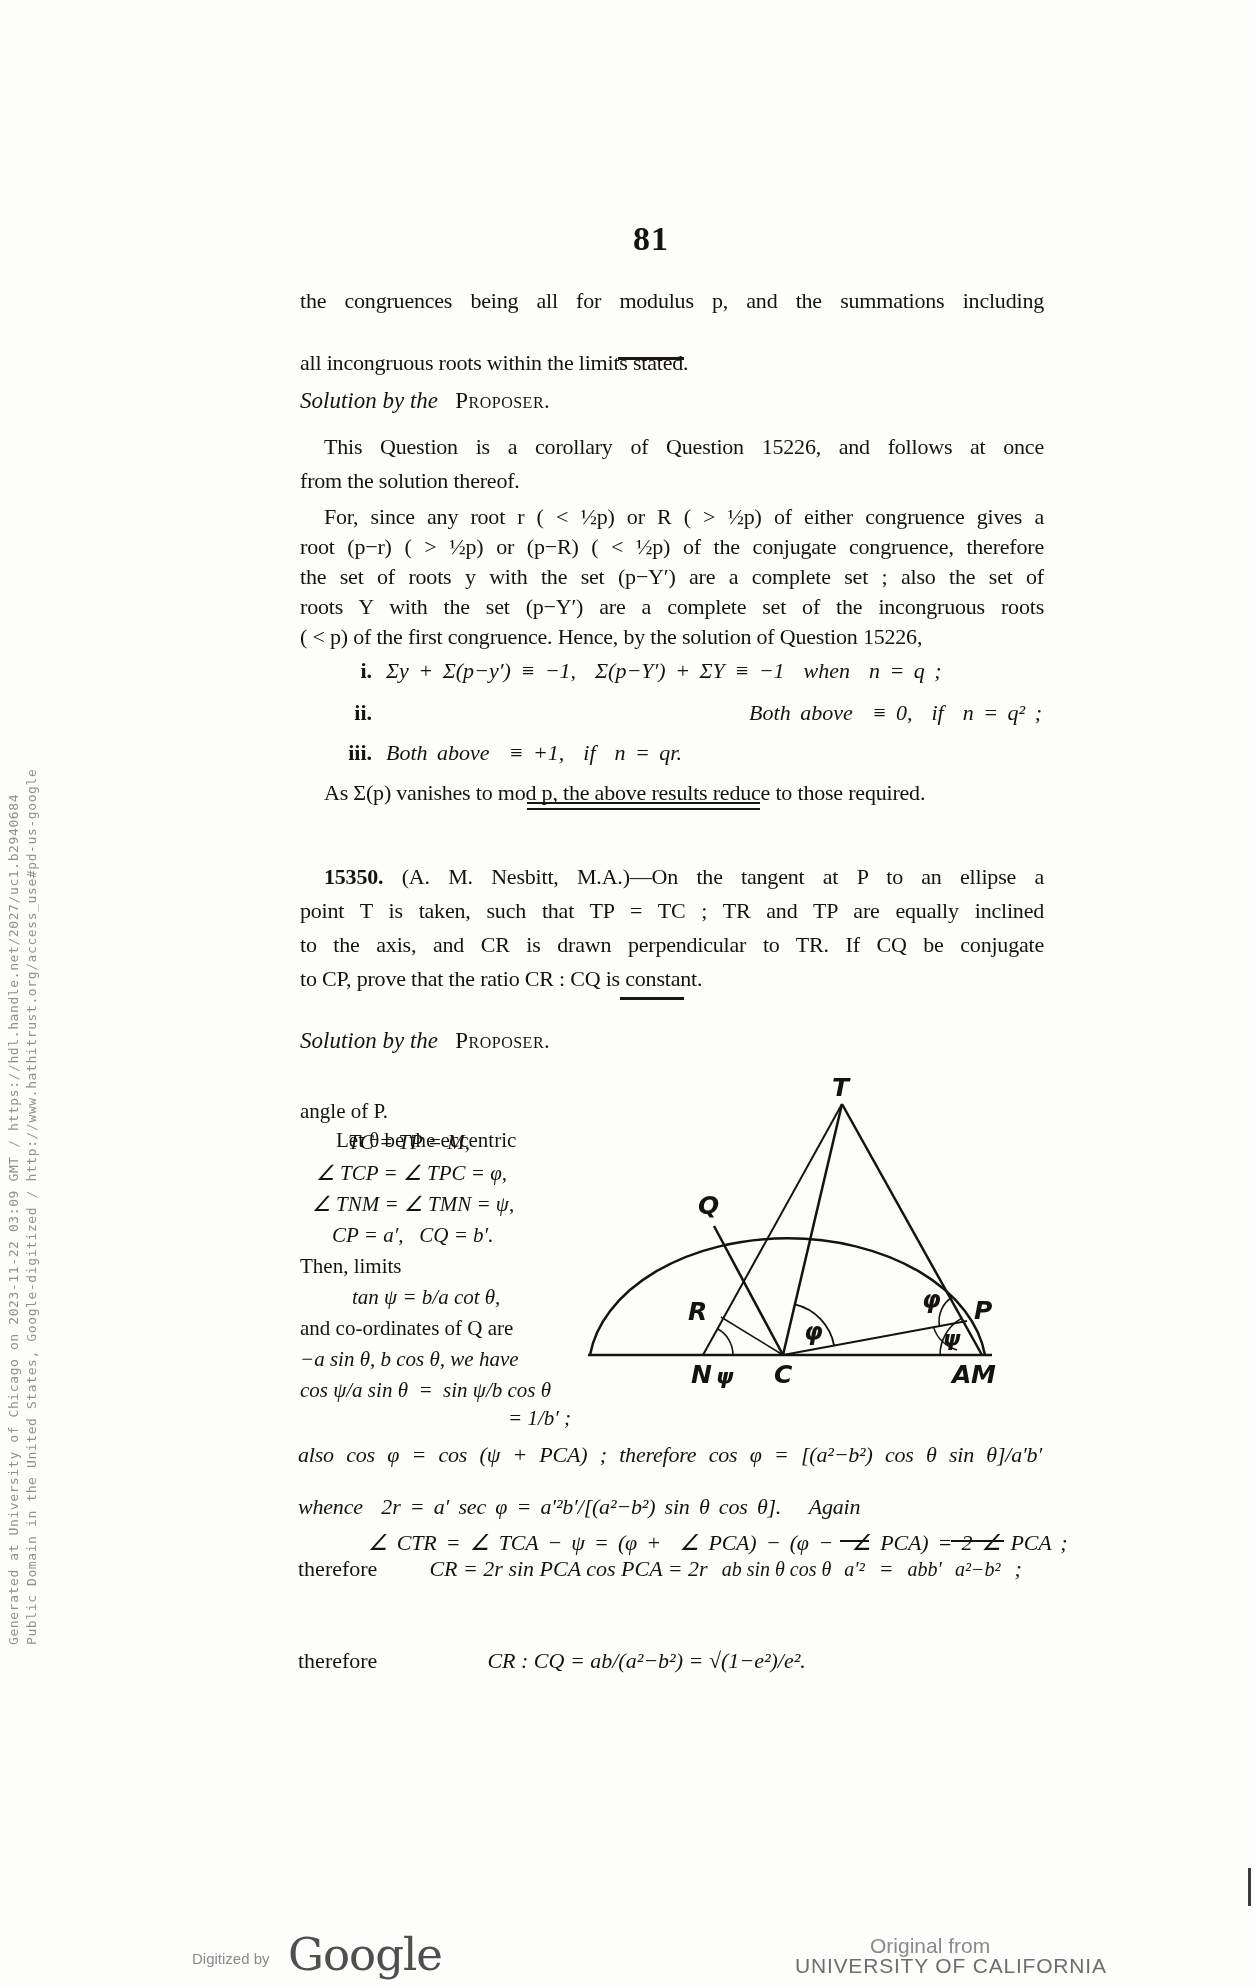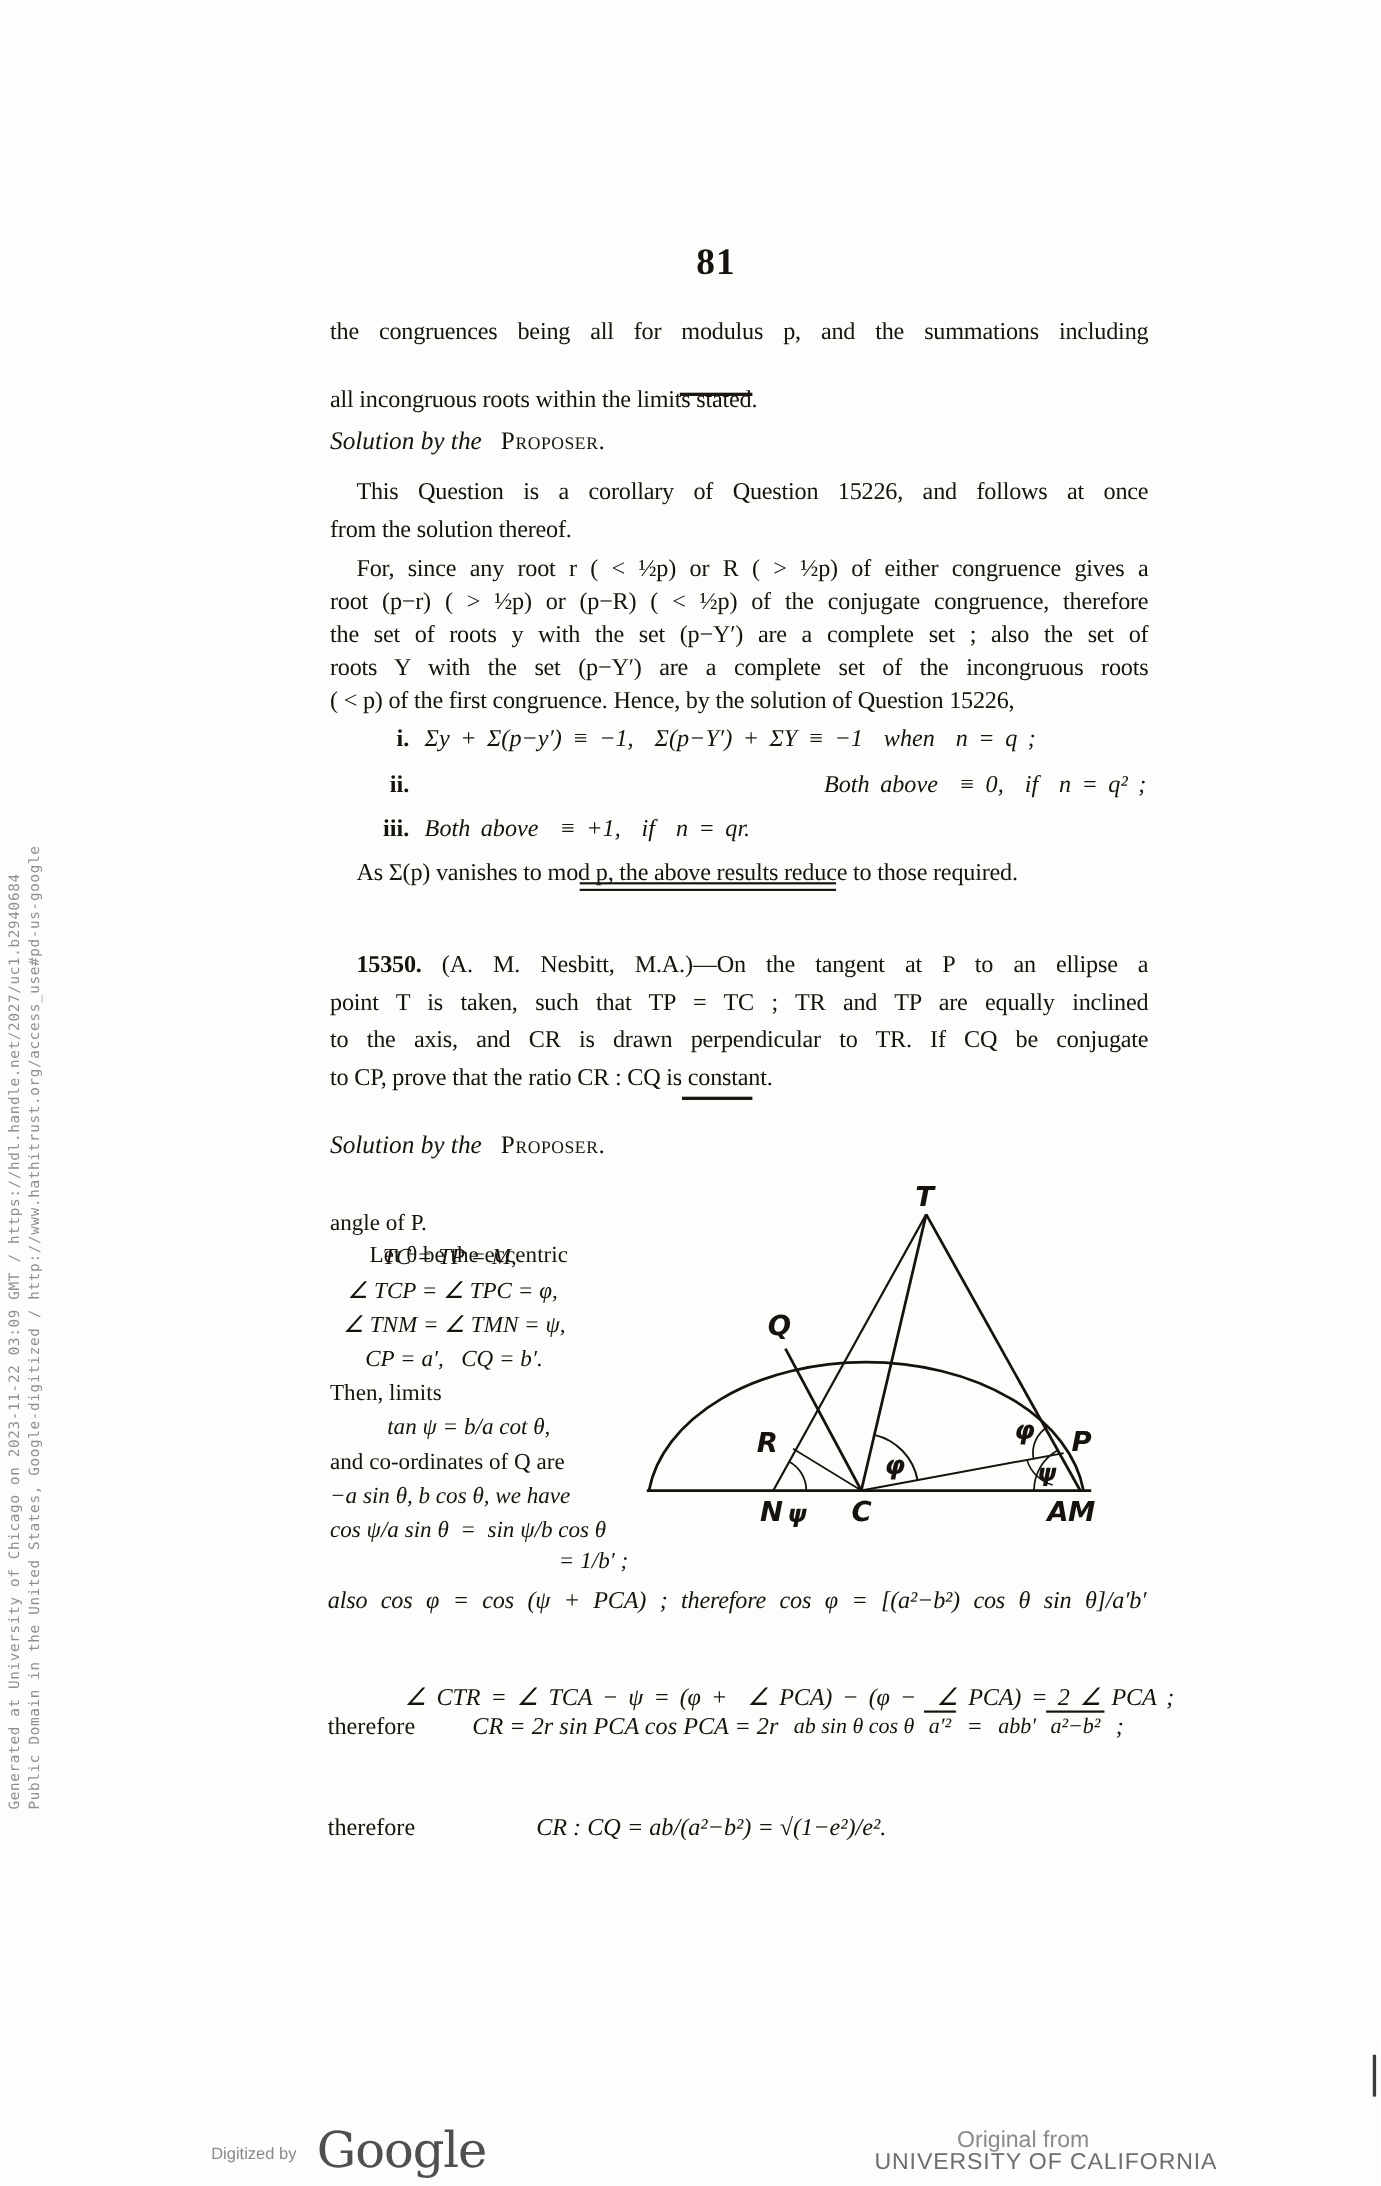--- a/index.html
+++ b/index.html
@@ -18,21 +18,21 @@
   .heading .sc{font-variant:small-caps;letter-spacing:0.5px;}
   .rule{position:absolute;background:#191613;height:3px;}
   .drule{position:absolute;height:4px;border-top:2.5px solid #191613;border-bottom:2px solid #191613;}
   .item{position:absolute;left:300px;width:742px;display:flex;font-size:22px;}
   .item .lbl{width:72px;text-align:right;font-weight:bold;flex:none;}
   .item .txt{margin-left:14px;font-style:italic;white-space:pre-wrap;word-spacing:4px;}
   .qnum{font-weight:bold;}
   .leftcol{position:absolute;font-size:21px;font-style:italic;white-space:pre-wrap;color:#16120e;}
   .frac{display:inline-block;text-align:center;vertical-align:middle;font-style:italic;
         font-size:20px;line-height:22px;margin:0 10px;}
-  .frac .den{border-top:2px solid #16120e;padding:1px 4px 0 4px;}
+  .frac .den{border-top:2px solid #16120e;padding:16px 4px 0 4px;}
   .frac .num{padding:0 4px 1px 4px;}
   .eqflex{position:absolute;display:flex;align-items:center;font-size:22px;}
   .side{position:absolute;writing-mode:vertical-rl;transform:rotate(180deg);
         font-family:"DejaVu Sans Mono",monospace;font-size:13px;letter-spacing:0.6px;
         color:#909090;height:888px;top:757px;white-space:nowrap;}
   .footer-small{position:absolute;font-family:"Liberation Sans",sans-serif;color:#8a8a8a;}
   .glogo{position:absolute;font-family:"DejaVu Serif",serif;font-size:45px;color:#4f4f4f;
          letter-spacing:-1px;}
   .univ{position:absolute;font-family:"Liberation Sans",sans-serif;color:#6e6e6e;
         font-size:21px;letter-spacing:0.8px;}
@@ -144,20 +144,21 @@
     <text x="363" y="306" font-size="22">ψ</text>
     <text x="394" y="279" font-size="25">P</text>
     <text x="111" y="343" font-size="25">N</text>
     <text x="136" y="344" font-size="22">ψ</text>
     <text x="194" y="343" font-size="25">C</text>
     <text x="372" y="343" font-size="25">A</text>
     <text x="391" y="343" font-size="25">M</text>
   </svg>
 
   <div class="line m jfull" style="top:1440px;left:298px;">also  cos φ = cos (ψ + PCA) ;  therefore  cos φ = [(a²−b²) cos θ sin θ]/a′b′</div>
+  <div class="line m disp" style="top:1492px;left:298px;">whence  2r = a′ sec φ = a′²b′/[(a²−b²) sin θ cos θ].   Again</div>
   <div class="line m disp" style="top:1528px;left:368px;font-family:Liberation Serif, serif;">∠ CTR = ∠ TCA − ψ = (φ +  ∠ PCA) − (φ −  ∠ PCA) = 2 ∠ PCA ;</div>
 
   <div class="eqflex" style="top:1556px;left:298px;">
     <span>therefore</span>
     <span class="m" style="margin-left:52px;">CR = 2r sin PCA cos PCA = 2r</span>
     <span class="frac">
       <span class="num">ab sin θ cos θ</span>
       <span class="den">a′²</span>
     </span>
     <span class="m">=</span>

